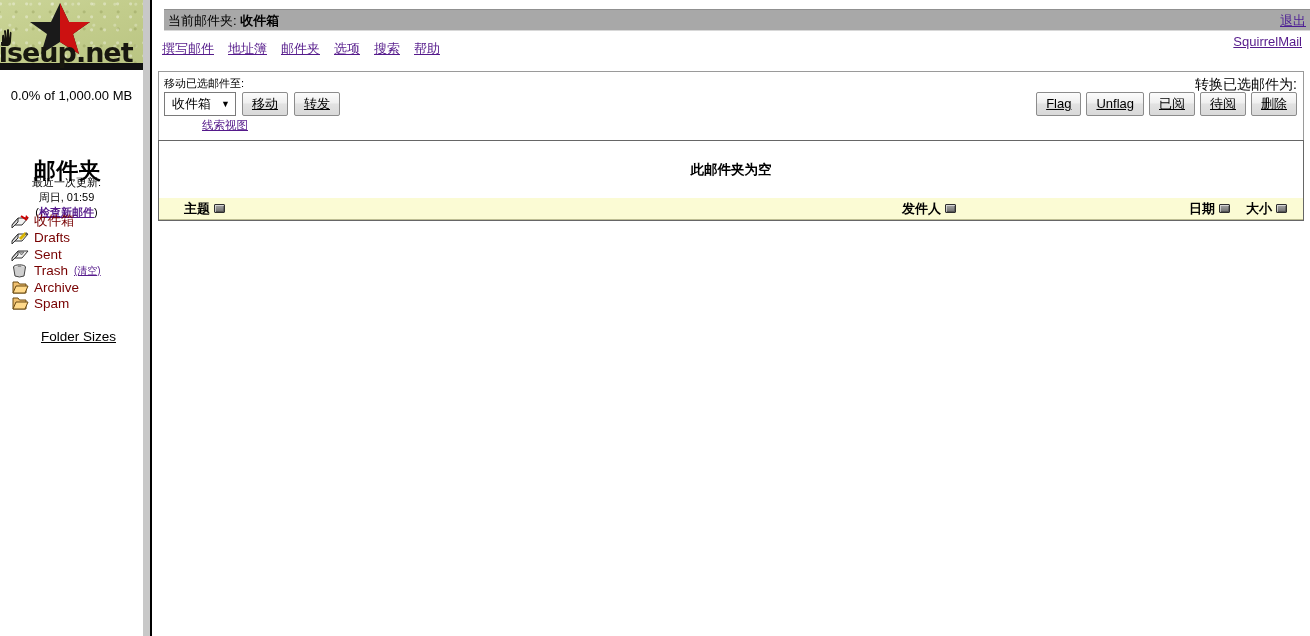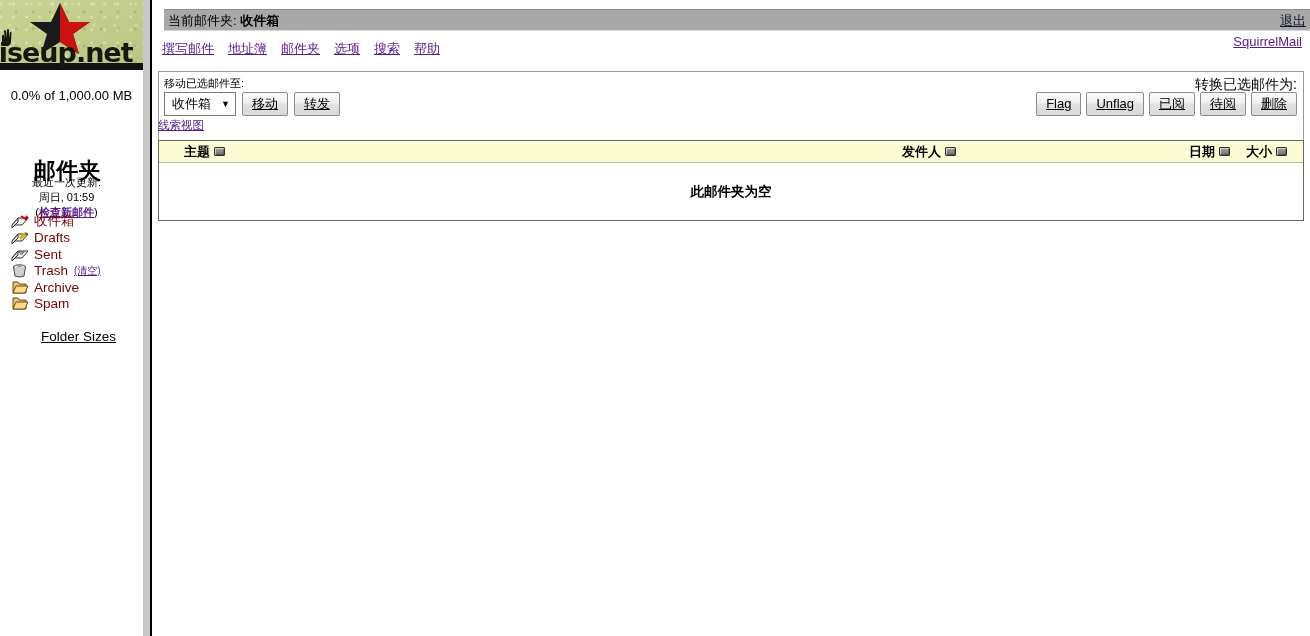--- a/index.html
+++ b/index.html
@@ -136,21 +136,21 @@
     width: 1146px; height: 22px;
     background: #a8a8a8;
     border-top: 1px solid #909090;
     border-bottom: 1px solid #d8d8d8;
     font-size: 13px; color: #000;
     line-height: 21px;
   }
   #folder-bar .left { position: absolute; left: 4px; top: 0; }
   #folder-bar .cur { font-weight: bold; }
   #folder-bar .right { position: absolute; right: 4px; top: 0; }
-  #folder-bar .right a { color: #0f172a; }
+  #folder-bar .right a { color: #4c1d95; }
 
   
   #navbar {
     position: absolute; left: 10px; top: 40px;
     font-size: 13px;
   }
   #navbar a {
     color: #551a8b; margin-right: 14px; text-decoration: underline;
   }
   #navbar a:last-child { margin-right: 0; }
@@ -208,21 +208,21 @@
 
   #right-buttons {
     position: absolute; right: 6px; top: 20px;
     display: flex; align-items: center; gap: 5px;
   }
 
   #thread-link {
     position: absolute; left: 6px; top: 118px;
     font-size: 11.5px;
   }
-  #thread-link a { color: #551a8b; text-decoration: underline; }
+  #thread-link a { color: #551a8b; text-decoration: underline; padding-left: 44px; }
 
   
   #msg-table {
     position: absolute; left: 6px; top: 140px;
     width: 1146px;
     border: 1px solid #666666;
     background: #ffffff;
   }
   #msg-head {
     display: flex; align-items: center;
@@ -409,38 +409,38 @@
         <span class="btn">待阅</span>
         <span class="btn">删除</span>
       </div>
     </div>
 
     <div id="thread-link">
       <a href="#">线索视图</a>
     </div>
 
     <div id="msg-table">
+      <div id="msg-body">
+        <div id="empty-msg">此邮件夹为空</div>
+      </div>
+
       <div id="msg-head">
         <span class="col col-subject">
           <span>主题</span>
           <span class="sorticon"></span>
         </span>
         <span class="col col-from">
           <span>发件人</span>
           <span class="sorticon"></span>
         </span>
         <span class="col col-date">
           <span>日期</span>
           <span class="sorticon"></span>
         </span>
         <span class="col col-size">
           <span>大小</span>
           <span class="sorticon"></span>
         </span>
       </div>
-
-      <div id="msg-body">
-        <div id="empty-msg">此邮件夹为空</div>
-      </div>
     </div>
 
   </div>
 </div>
 
 </body></html>

